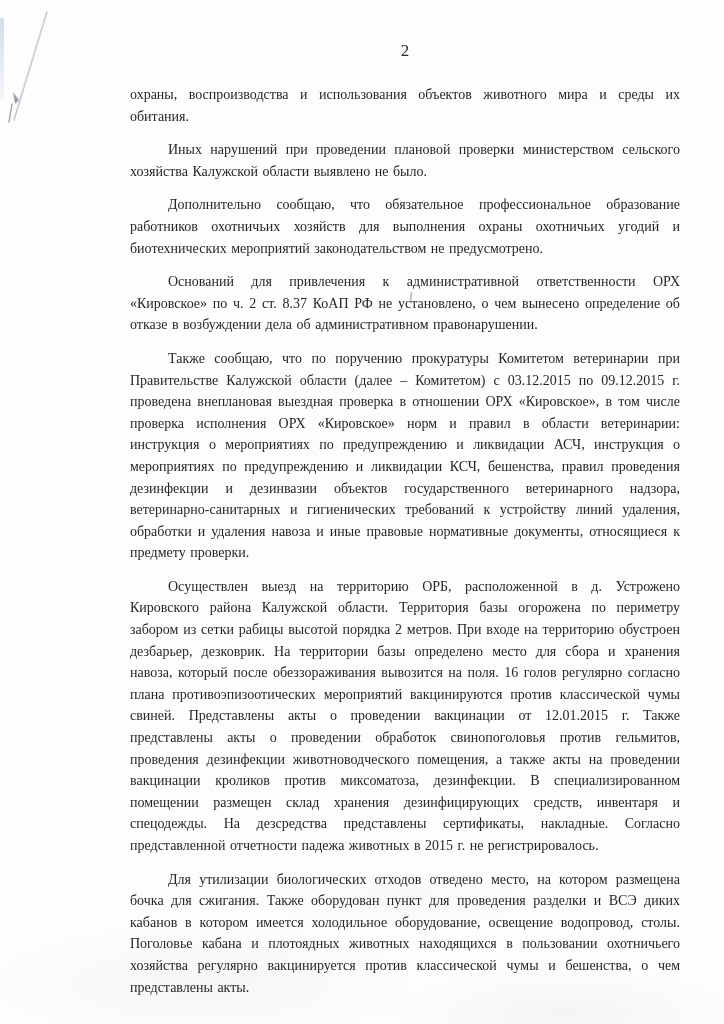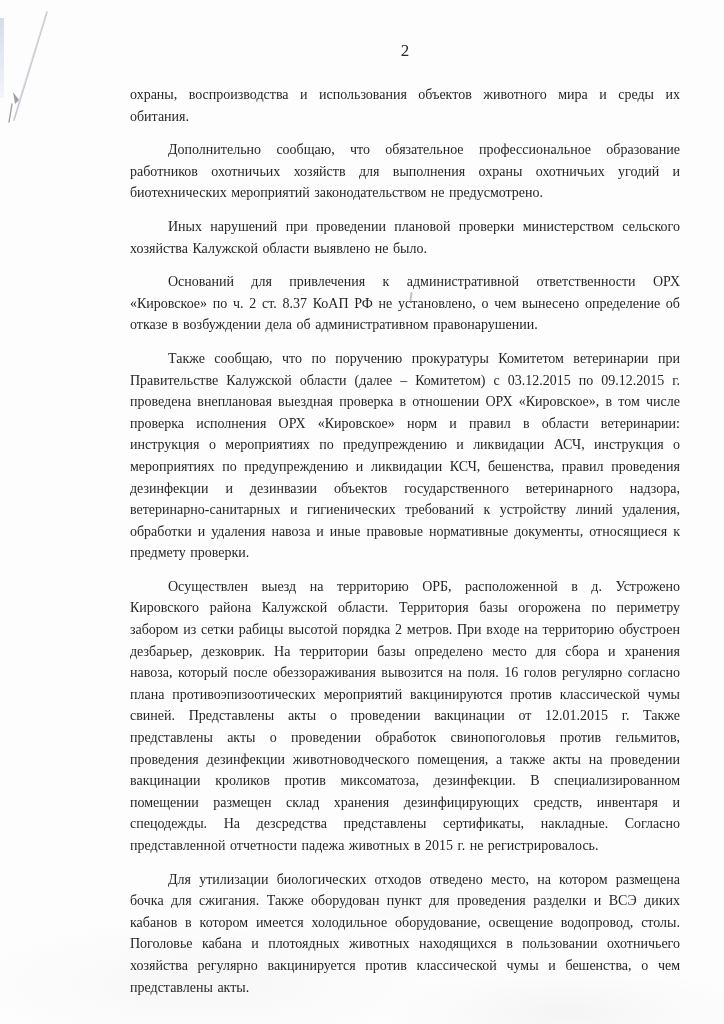--- a/index.html
+++ b/index.html
@@ -94,21 +94,21 @@
     <line x1="44" y1="20" x2="18" y2="104" stroke="#dcdee3" stroke-width="1" stroke-linecap="round"></line>
     <path d="M13 92 L19 100 L15 104 Z" fill="#8e9196" opacity="0.85"></path>
     <line x1="12" y1="104" x2="9" y2="122" stroke="#9ea1a7" stroke-width="1.4" stroke-linecap="round"></line>
   </svg>
   <div class="speck"></div>
 
   <div class="page-number">2</div>
 
   <div class="text-block">
     <p class="no-indent">охраны, воспроизводства и использования объектов животного мира и среды их обитания.</p>
+    <p>Иных нарушений при проведении плановой проверки министерством сельского хозяйства Калужской области выявлено не было.</p>
     <p>Дополнительно сообщаю, что обязательное профессиональное образование работников охотничьих хозяйств для выполнения охраны охотничьих угодий и биотехнических мероприятий законодательством не предусмотрено.</p>
-    <p>Иных нарушений при проведении плановой проверки министерством сельского хозяйства Калужской области выявлено не было.</p>
     <p>Оснований для привлечения к административной ответственности ОРХ «Кировское» по ч. 2 ст. 8.37 КоАП РФ не установлено, о чем вынесено определение об отказе в возбуждении дела об административном правонарушении.</p>
     <p>Также сообщаю, что по поручению прокуратуры Комитетом ветеринарии при Правительстве Калужской области (далее – Комитетом) с 03.12.2015 по 09.12.2015 г. проведена внеплановая выездная проверка в отношении ОРХ «Кировское», в том числе проверка исполнения ОРХ «Кировское» норм и правил в области ветеринарии: инструкция о мероприятиях по предупреждению и ликвидации АСЧ, инструкция о мероприятиях по предупреждению и ликвидации КСЧ, бешенства,  правил проведения дезинфекции и дезинвазии объектов государственного ветеринарного надзора, ветеринарно-санитарных и гигиенических требований к устройству линий удаления, обработки и удаления навоза и иные правовые нормативные документы, относящиеся к предмету проверки.</p>
     <p>Осуществлен выезд на территорию ОРБ, расположенной в д. Устрожено Кировского района Калужской области. Территория базы огорожена по периметру забором из сетки рабицы высотой порядка 2 метров. При входе на территорию обустроен дезбарьер, дезковрик. На территории базы определено место для сбора и хранения навоза, который после обеззораживания вывозится на поля. 16 голов регулярно согласно плана противоэпизоотических мероприятий вакцинируются против классической чумы свиней. Представлены акты о проведении вакцинации от 12.01.2015 г. Также представлены акты о проведении обработок свинопоголовья против гельмитов, проведения дезинфекции животноводческого помещения, а также акты на проведении вакцинации кроликов против миксоматоза, дезинфекции. В специализированном помещении размещен склад хранения дезинфицирующих средств, инвентаря и спецодежды. На дезсредства представлены сертификаты, накладные. Согласно представленной отчетности падежа животных в 2015 г. не регистрировалось.</p>
     <p>Для утилизации биологических отходов отведено место, на котором размещена бочка для сжигания. Также оборудован пункт для проведения разделки и ВСЭ диких кабанов в котором имеется холодильное оборудование, освещение водопровод, столы. Поголовье кабана и плотоядных животных находящихся в пользовании охотничьего хозяйства регулярно вакцинируется против классической чумы и бешенства, о чем представлены акты.</p>
   </div>
 
 </div>
 
 </body></html>

